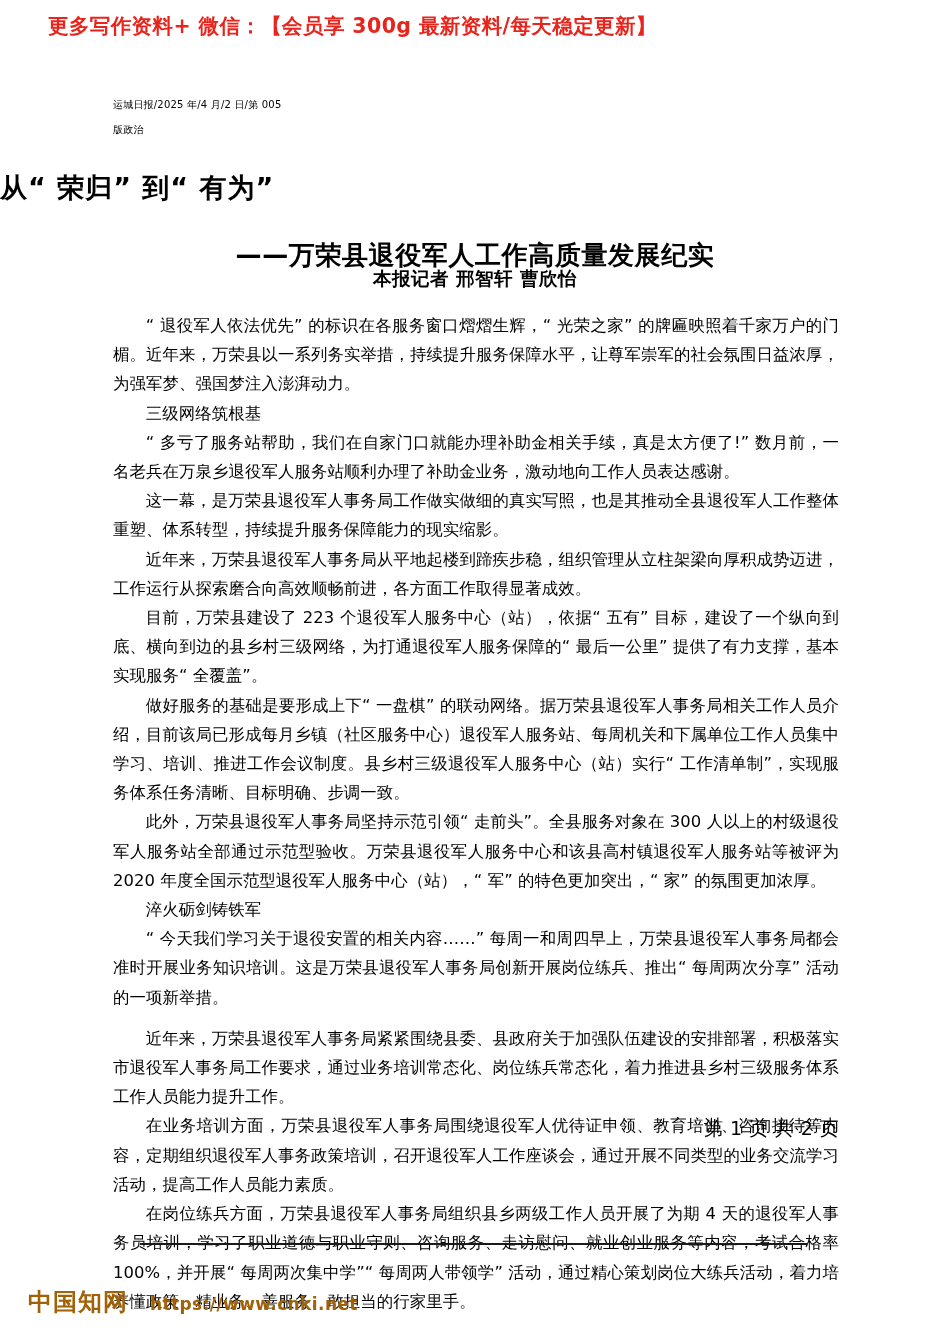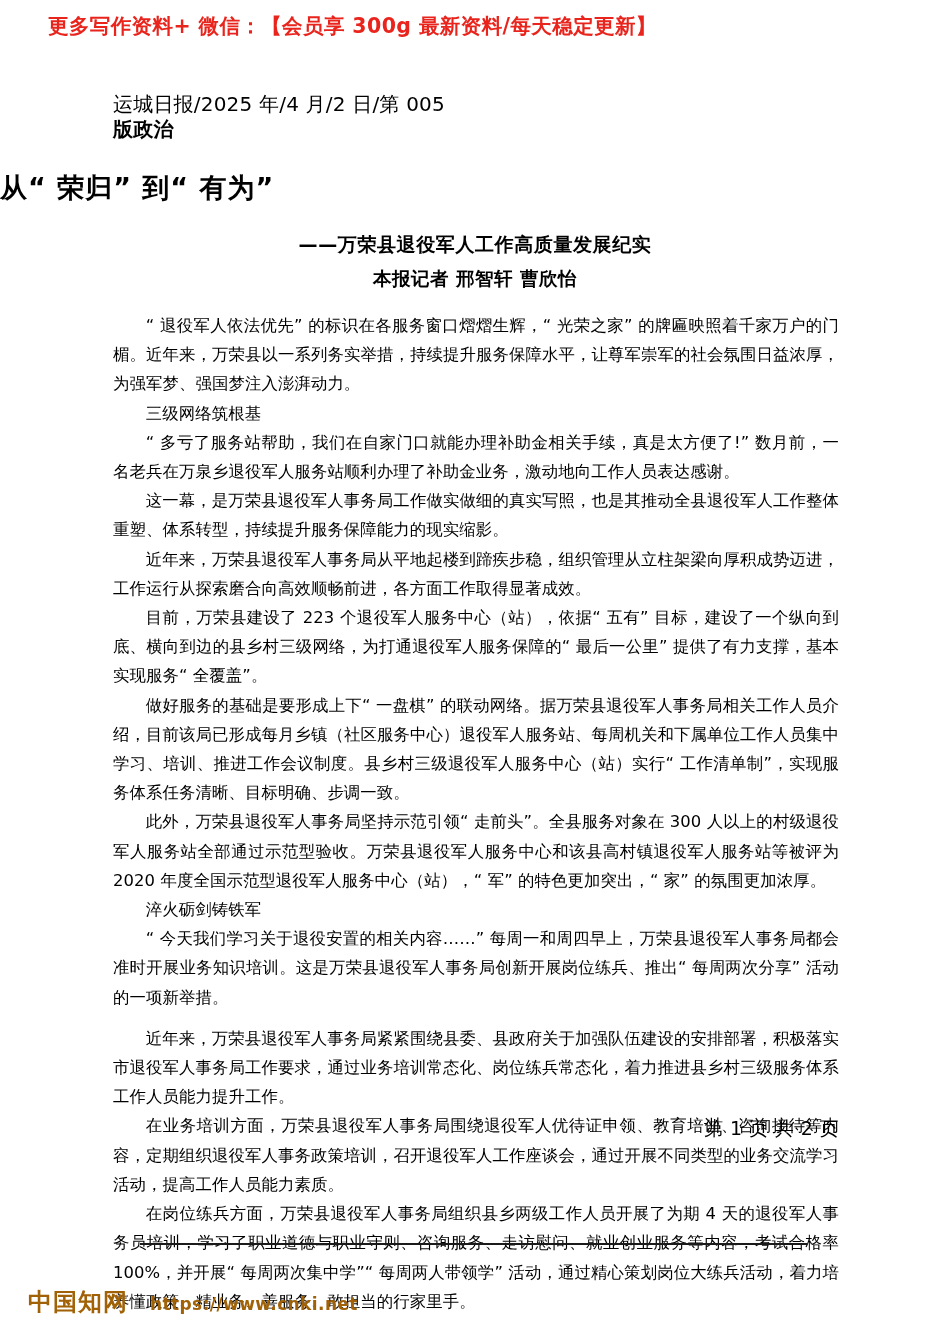--- a/index.html
+++ b/index.html
@@ -40,44 +40,44 @@
     white-space: nowrap;
     line-height: 1.2;
   }
 
   
   .masthead {
     position: absolute;
     left: 113px;
     top: 92px;
     width: 420px;
-    font-size: 20px;
+    font-size: 10px;
     line-height: 25px;
     letter-spacing: 0.2px;
   }
-  .masthead .line2 { display: block; font-weight: bold; }
+  .masthead .line2 { display: block; }
 
   
   .doc-title {
     position: absolute;
     left: 0;
     top: 152px;
     width: 950px;
     text-align: left;
     font-size: 27px;
     font-weight: bold;
     letter-spacing: 1px;
   }
   .doc-subtitle {
     position: absolute;
     left: 0;
     top: 216px;
     width: 950px;
     text-align: center;
-    font-size: 19px;
+    font-size: 26px;
     font-weight: bold;
     letter-spacing: 0.6px;
   }
   .doc-byline {
     position: absolute;
     left: 0;
     top: 266px;
     width: 950px;
     text-align: center;
     font-size: 18.5px;

